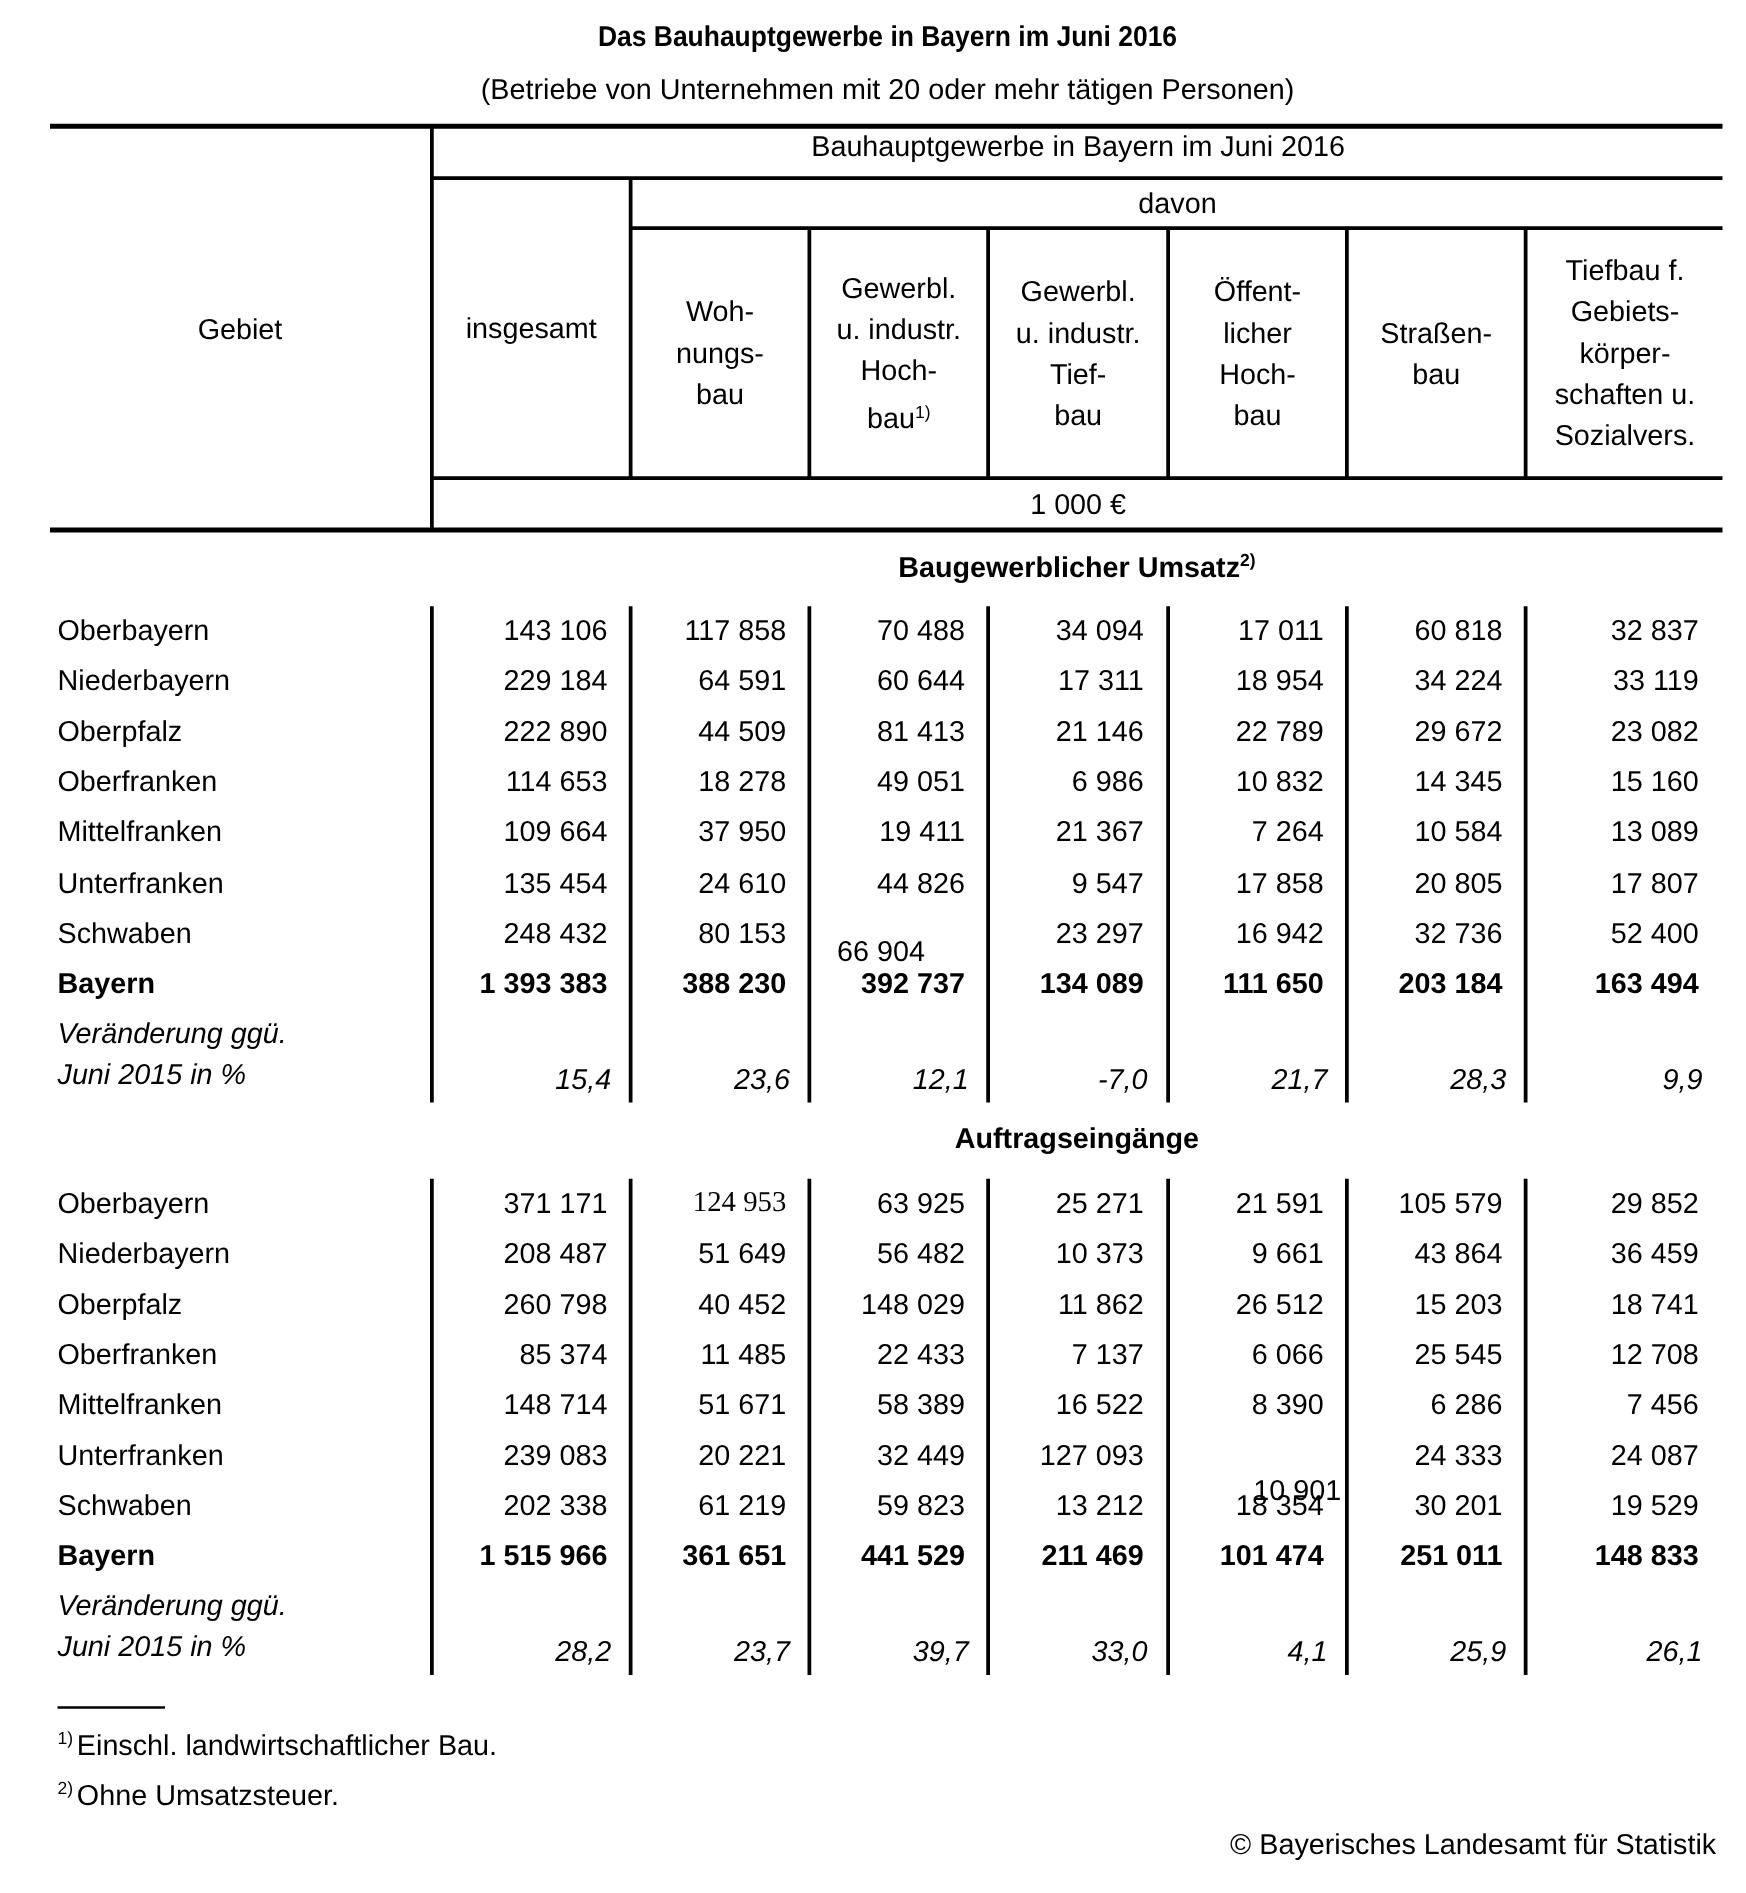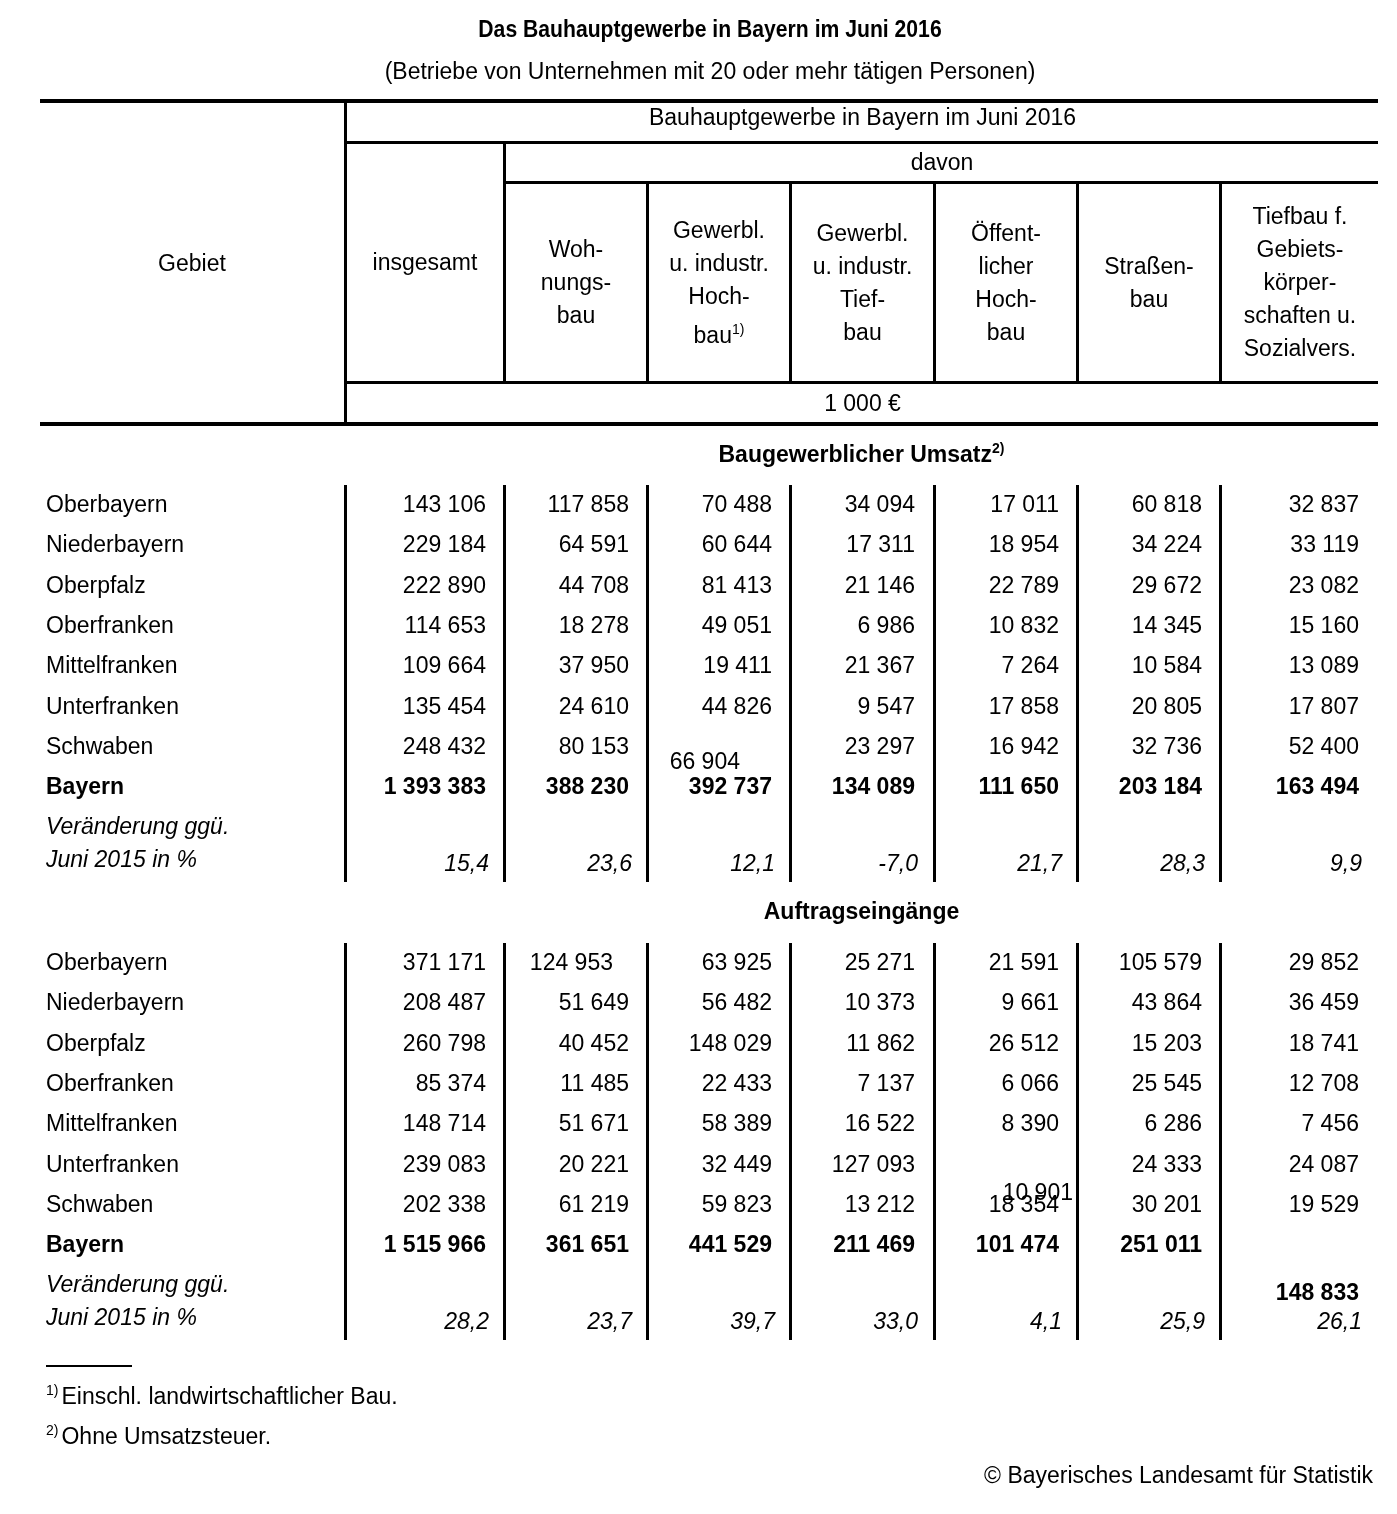--- a/index.html
+++ b/index.html
@@ -136,21 +136,21 @@
       <span class="num" style="right: 768px;">64 591</span>
       <span class="num" style="right: 625px;">60 644</span>
       <span class="num" style="right: 482px;">17 311</span>
       <span class="num" style="right: 338px;">18 954</span>
       <span class="num" style="right: 195px;">34 224</span>
       <span class="num" style="right: 38px;">33 119</span>
     </div>
     <div class="row" style="top: 571.6px;">
       <span class="label">Oberpfalz</span>
       <span class="num" style="right: 911px;">222 890</span>
-      <span class="num" style="right: 768px;">44 708</span>
+      <span class="num" style="right: 768px;">44 509</span>
       <span class="num" style="right: 625px;">81 413</span>
       <span class="num" style="right: 482px;">21 146</span>
       <span class="num" style="right: 338px;">22 789</span>
       <span class="num" style="right: 195px;">29 672</span>
       <span class="num" style="right: 38px;">23 082</span>
     </div>
     <div class="row" style="top: 611.9px;">
       <span class="label">Oberfranken</span>
       <span class="num" style="right: 911px;">114 653</span>
       <span class="num" style="right: 768px;">18 278</span>
@@ -223,21 +223,21 @@
     <div class="vline" style="left: 646px; top: 943px; height: 397px;"></div>
     <div class="vline" style="left: 789px; top: 943px; height: 397px;"></div>
     <div class="vline" style="left: 933px; top: 943px; height: 397px;"></div>
     <div class="vline" style="left: 1076px; top: 943px; height: 397px;"></div>
     <div class="vline" style="left: 1219px; top: 943px; height: 397px;"></div>
   </div>
 <div id="sec1-rows">
     <div class="row" style="top: 949px;">
       <span class="label">Oberbayern</span>
       <span class="num" style="right: 911px;">371 171</span>
-      <span class="num" style="right: 784px;">124 953</span>
+      <span class="num" style="right: 768px; font-family: Liberation Serif, serif;">124 953</span>
       <span class="num" style="right: 625px;">63 925</span>
       <span class="num" style="right: 482px;">25 271</span>
       <span class="num" style="right: 338px;">21 591</span>
       <span class="num" style="right: 195px;">105 579</span>
       <span class="num" style="right: 38px;">29 852</span>
     </div>
     <div class="row" style="top: 989.3px;">
       <span class="label">Niederbayern</span>
       <span class="num" style="right: 911px;">208 487</span>
       <span class="num" style="right: 768px;">51 649</span>
@@ -298,21 +298,21 @@
       <span class="num" style="right: 38px;">19 529</span>
     </div>
     <div class="row bold" style="top: 1231.1px;">
       <span class="label">Bayern</span>
       <span class="num" style="right: 911px;">1 515 966</span>
       <span class="num" style="right: 768px;">361 651</span>
       <span class="num" style="right: 625px;">441 529</span>
       <span class="num" style="right: 482px;">211 469</span>
       <span class="num" style="right: 338px;">101 474</span>
       <span class="num" style="right: 195px;">251 011</span>
-      <span class="num" style="right: 38px; margin-top: 48px;">148 833</span>
+      <span class="num" style="right: 38px;">148 833</span>
     </div>
     <div class="row italic" style="top: 1271.4px;">
       <span class="label">Veränderung ggü.</span>
     </div>
     <div class="row italic" style="top: 1304.4px;">
       <span class="label">Juni 2015 in %</span>
       <span class="num" style="right: 908px; top: 4px; text-align: right;">28,2</span>
       <span class="num" style="right: 765px; top: 4px;">23,7</span>
       <span class="num" style="right: 622px; top: 4px;">39,7</span>
       <span class="num" style="right: 479px; top: 4px;">33,0</span>

